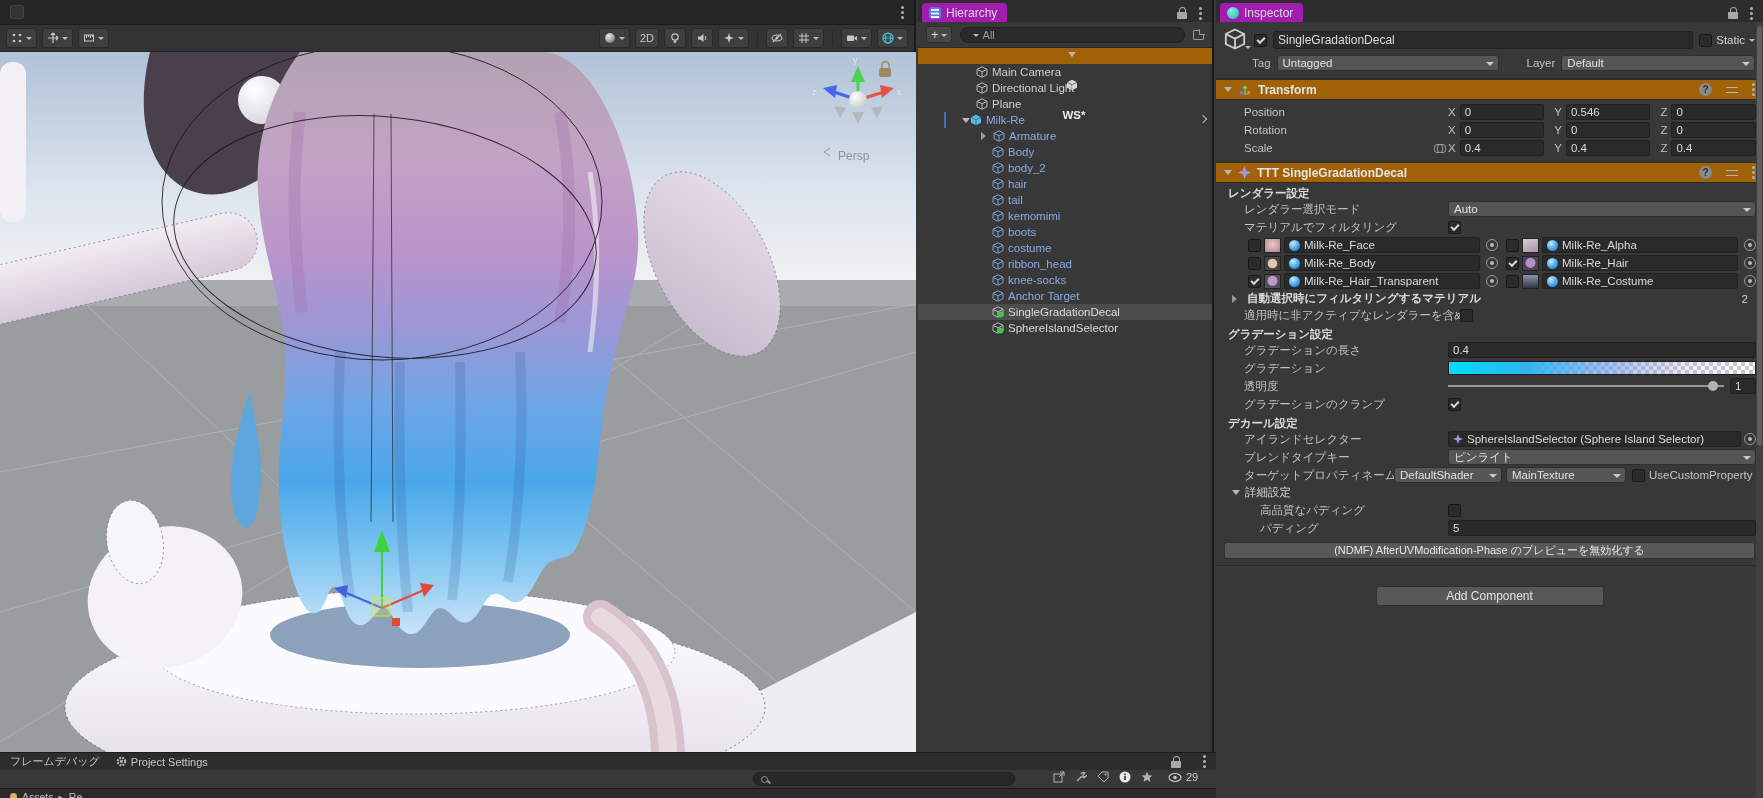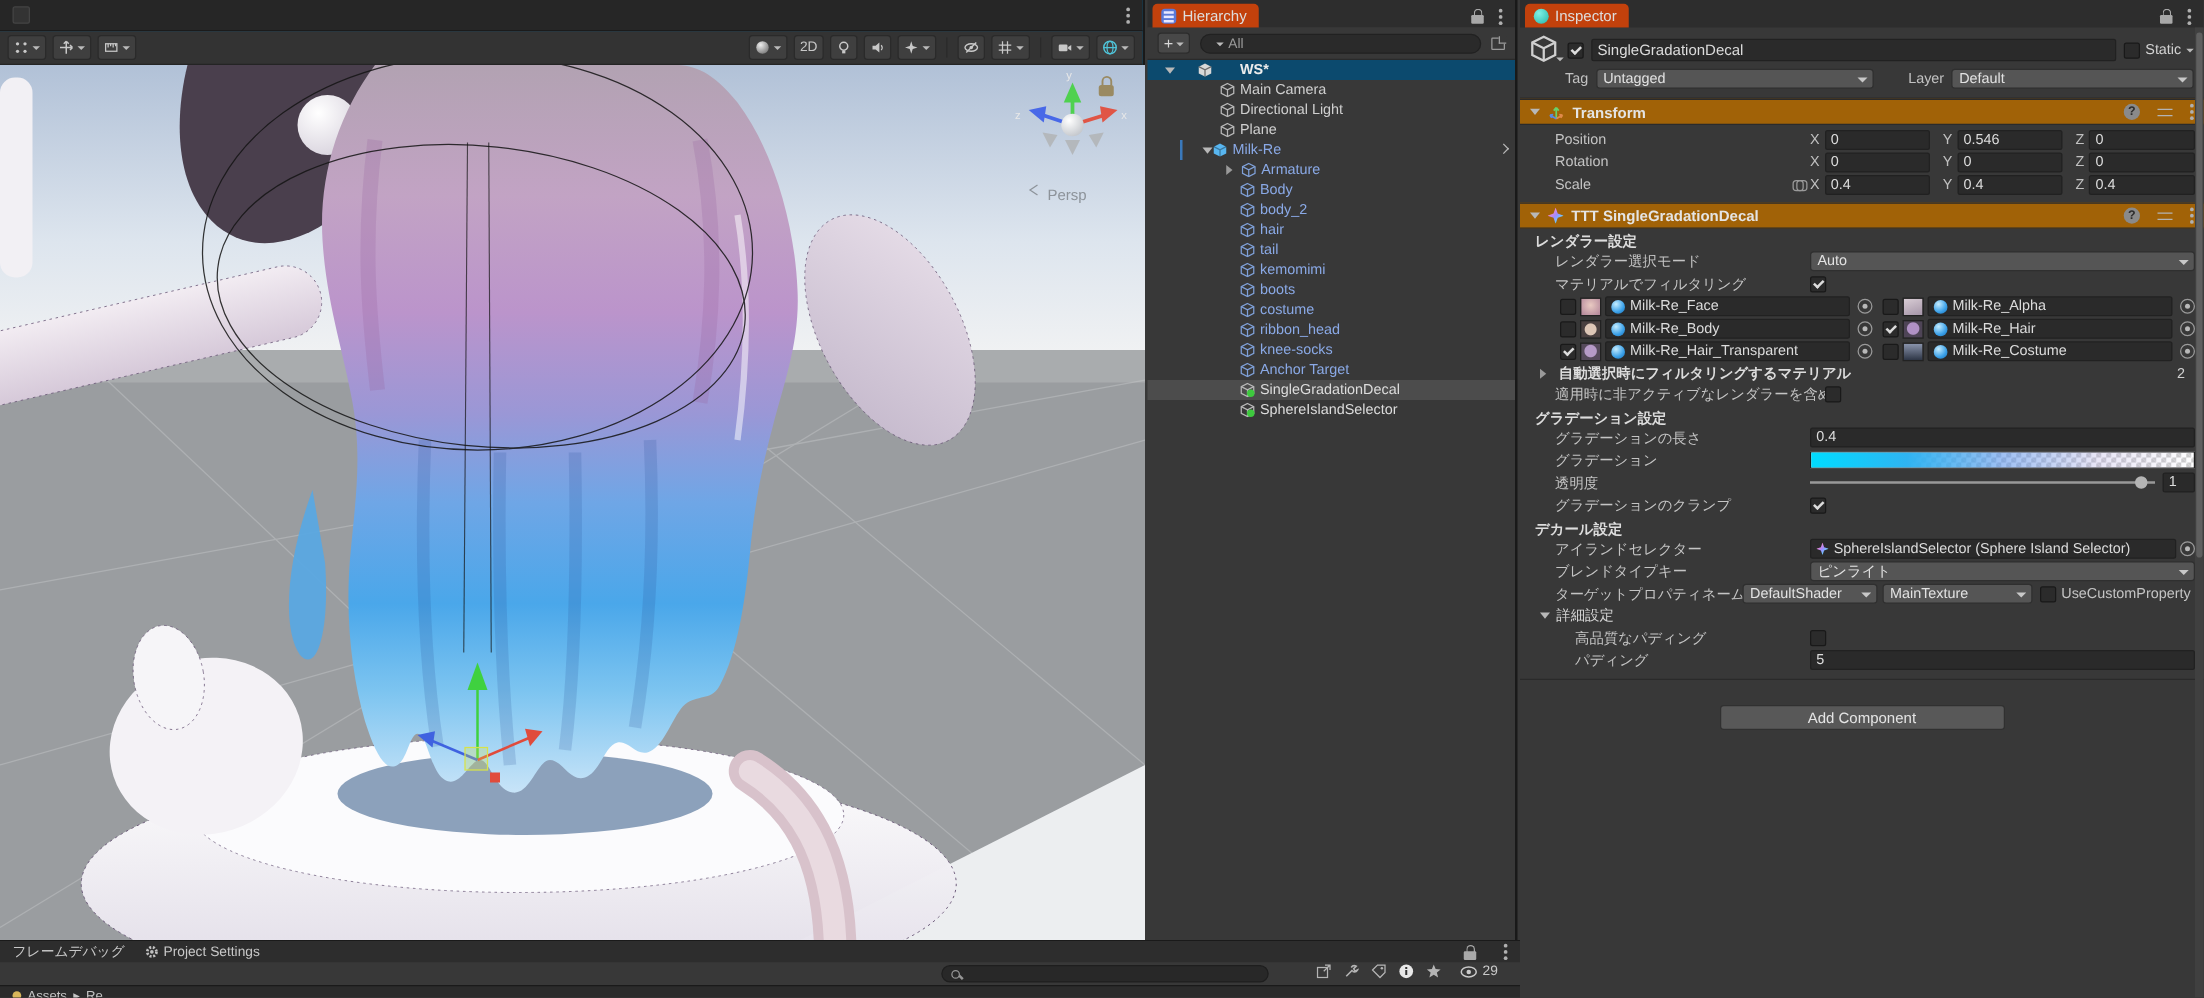--- a/index.html
+++ b/index.html
@@ -38,34 +38,34 @@
   .scene-topstrip { height:25px; background:#262626; border-bottom:1px solid #1b1b1b; display:flex; align-items:center; padding:0 10px; }
   .scene-toolbar { height:27px; background:#333; border-bottom:1px solid #242424; display:flex; align-items:center; padding:0 6px; gap:5px; }
   .tbtn { height:20px; background:#3f3f3f; border:1px solid #2a2a2a; border-radius:3px; display:flex; align-items:center; padding:0 4px; gap:3px; color:#c8c8c8; font-size:11px; }
   .tool-glyph { width:12px; height:12px; }
   .tsep { width:1px; height:16px; background:#2a2a2a; margin:0 3px; }
   #viewport { position:absolute; left:0; top:52px; width:916px; height:700px; }
 
   
   #hierarchy-pane { position:absolute; left:918px; top:0; width:296px; height:752px; background:#383838; border-right:2px solid #191919; }
   .tabbar { height:22px; background:#2d2d2d; display:flex; align-items:flex-end; }
-  .tab { height:19px; background:#c2410c; border-radius:4px 4px 0 0; display:flex; align-items:center; gap:5px; padding:0 10px 0 7px; margin-left:4px; font-size:12px; color:#dedede; }
+  .tab { height:19px; background:#a21caf; border-radius:4px 4px 0 0; display:flex; align-items:center; gap:5px; padding:0 10px 0 7px; margin-left:4px; font-size:12px; color:#dedede; }
   .tabbar .spacer { flex:1; }
   .tabbar-icons { display:flex; align-items:center; gap:12px; padding:0 10px 3px 0; }
   .hier-ic { width:12px; height:12px; border-radius:3px; background:#5a79d8; position:relative; }
   .hier-ic::after { content:""; position:absolute; left:2px; right:2px; top:2.5px; height:1.5px; background:#e8e8ff; box-shadow:0 3.5px 0 #e8e8ff,0 7px 0 #e8e8ff; }
   .insp-ic { width:12px; height:12px; border-radius:50%; background:radial-gradient(circle at 35% 30%,#7ff0e4,#25b5a8); }
   .hier-toolbar { height:26px; background:#383838; border-bottom:1px solid #2a2a2a; display:flex; align-items:center; padding:0 8px; gap:8px; }
   .plus-btn { height:17px; background:#484848; border:1px solid #2c2c2c; border-radius:3px; display:flex; align-items:center; padding:0 4px; gap:2px; color:#d8d8d8; font-size:13px; }
   .hsearch { flex:1; height:16px; background:#2a2a2a; border:1px solid #212121; border-radius:8px; display:flex; align-items:center; gap:4px; padding:0 8px; color:#9a9a9a; font-size:11px; }
   .ext-ic { width:11px; height:10px; border:1px solid #9a9a9a; border-radius:1px; position:relative; }
   .ext-ic::after { content:""; position:absolute; right:-2px; top:-2px; width:5px; height:5px; background:#383838; border-left:1px solid #9a9a9a; border-bottom:1px solid #9a9a9a; }
   .hrow { height:16px; display:flex; align-items:center; font-size:11.5px; position:relative; white-space:nowrap; }
   .hrow .hlbl { margin-left:4px; }
-  .hrow.ws { background:#0c4a6e; padding-left:14px; color:#ececec; font-weight:bold; gap:18px; }
+  .hrow.ws { background:#a16207; padding-left:14px; color:#ececec; font-weight:bold; gap:18px;flex-direction:column; }
   .hrow.d1 { padding-left:58px; }
   .hrow.d1r { padding-left:44px; }
   .hrow.d2 { padding-left:74px; }
   .hrow.d2a { padding-left:60px; }
   .hrow.sel { background:#4c4c4c; }
   .t-plain { color:#cfcfcf; } .t-prefab { color:#8aa9e6; } .t-add { color:#dcdcdc; }
   .cube { width:12px; height:12px; flex:0 0 12px; }
   .selbar { position:absolute; left:26px; top:0; width:2px; height:16px; background:#3a79bb; }
   .prefab-chev { position:absolute; right:6px; top:4px; width:6px; height:6px; border-top:1.5px solid #b8b8b8; border-right:1.5px solid #b8b8b8; transform:rotate(45deg); }
 
@@ -786,20 +786,23 @@
         <span class="lbl" style="padding-left:16px">高品質なパディング</span>
         <span class="cb"></span>
       </div>
       <div class="irow">
         <span class="lbl" style="padding-left:16px">パディング</span>
         <div class="fld" style="flex:1">
           <span>5</span>
         </div>
       </div>
 
+      <div class="ndmf-btn">
+        <span>(NDMF) AfterUVModification-Phase のプレビューを無効化する</span>
+      </div>
     </div>
 
     <div style="border-top:1px solid #2a2a2a;margin-top:6px"></div>
     <div class="addcomp-wrap">
       <div class="addcomp">
         <span>Add Component</span>
       </div>
     </div>
 
     <div class="vscroll">

